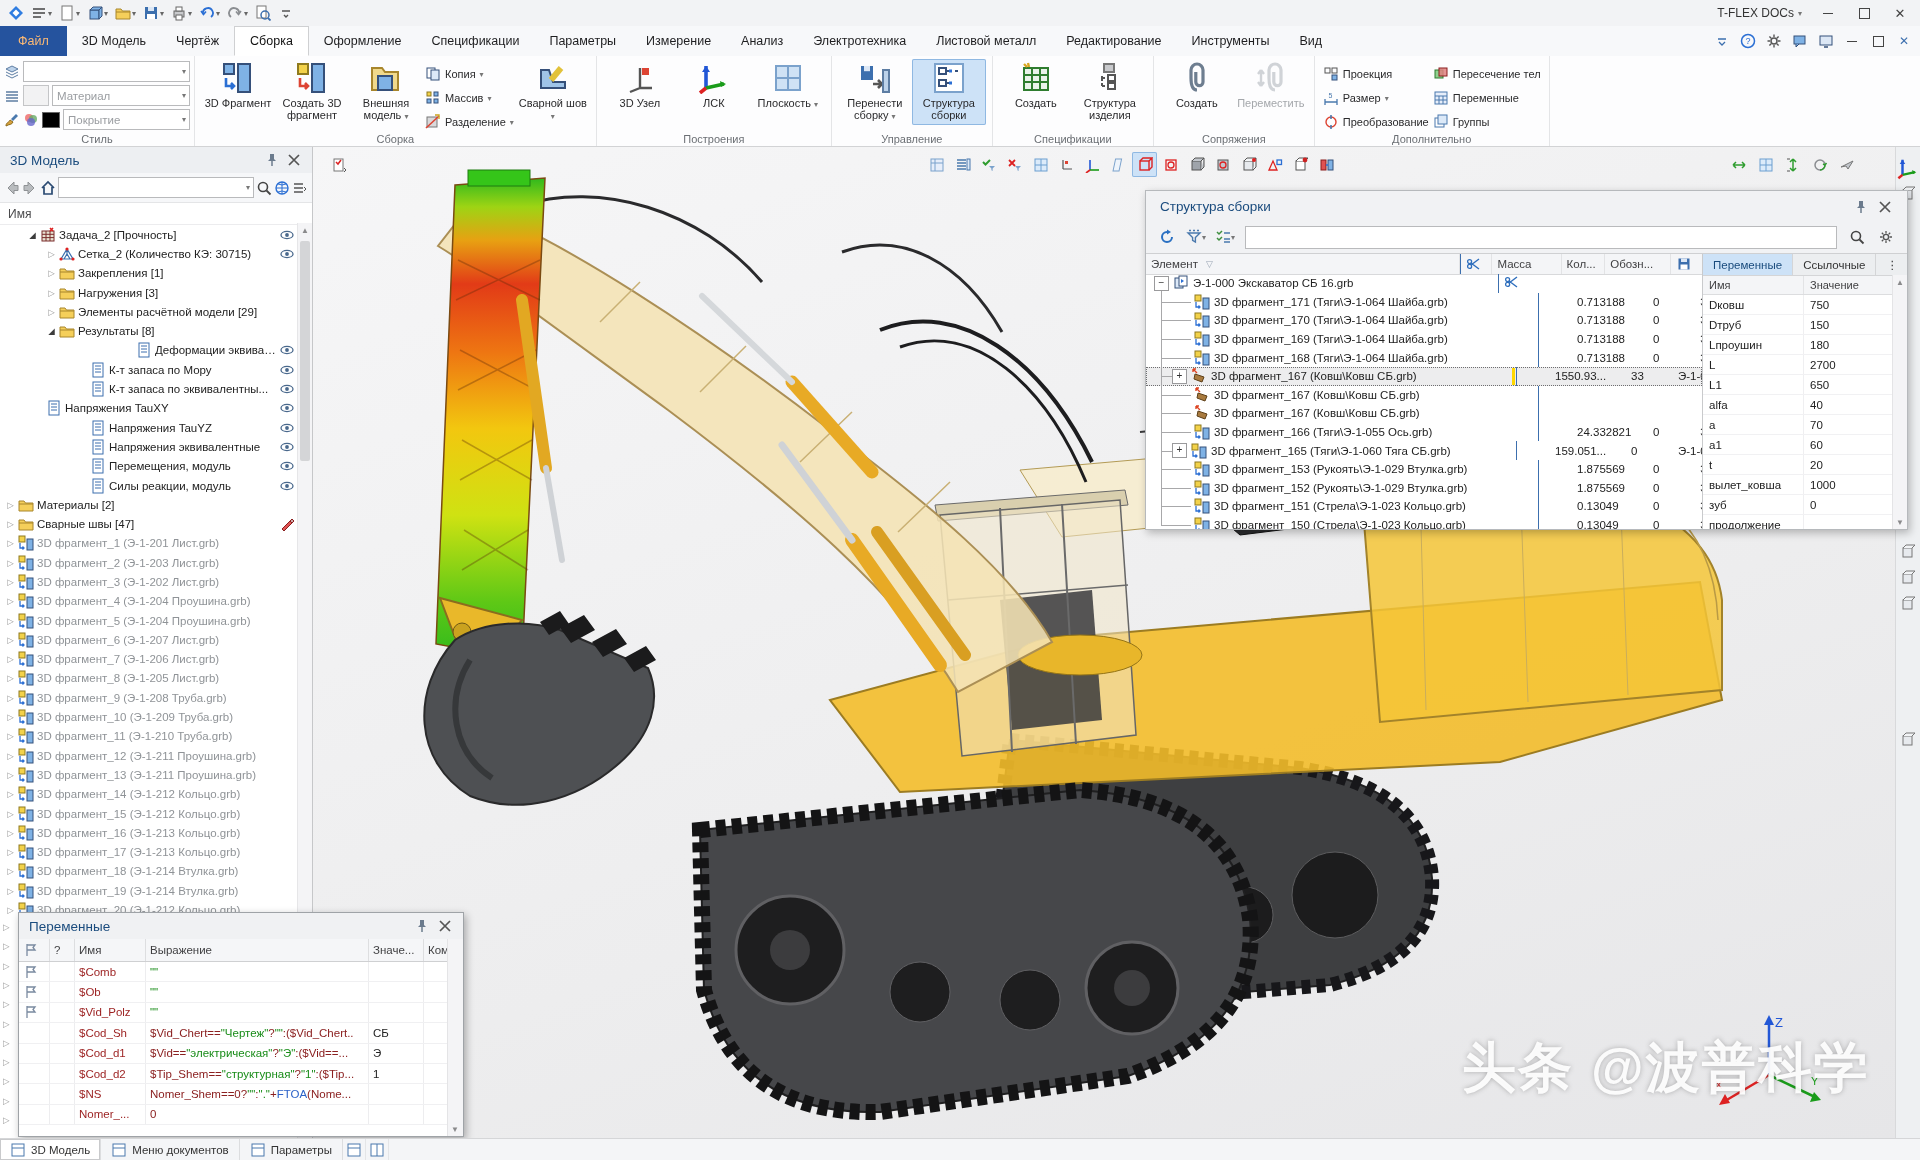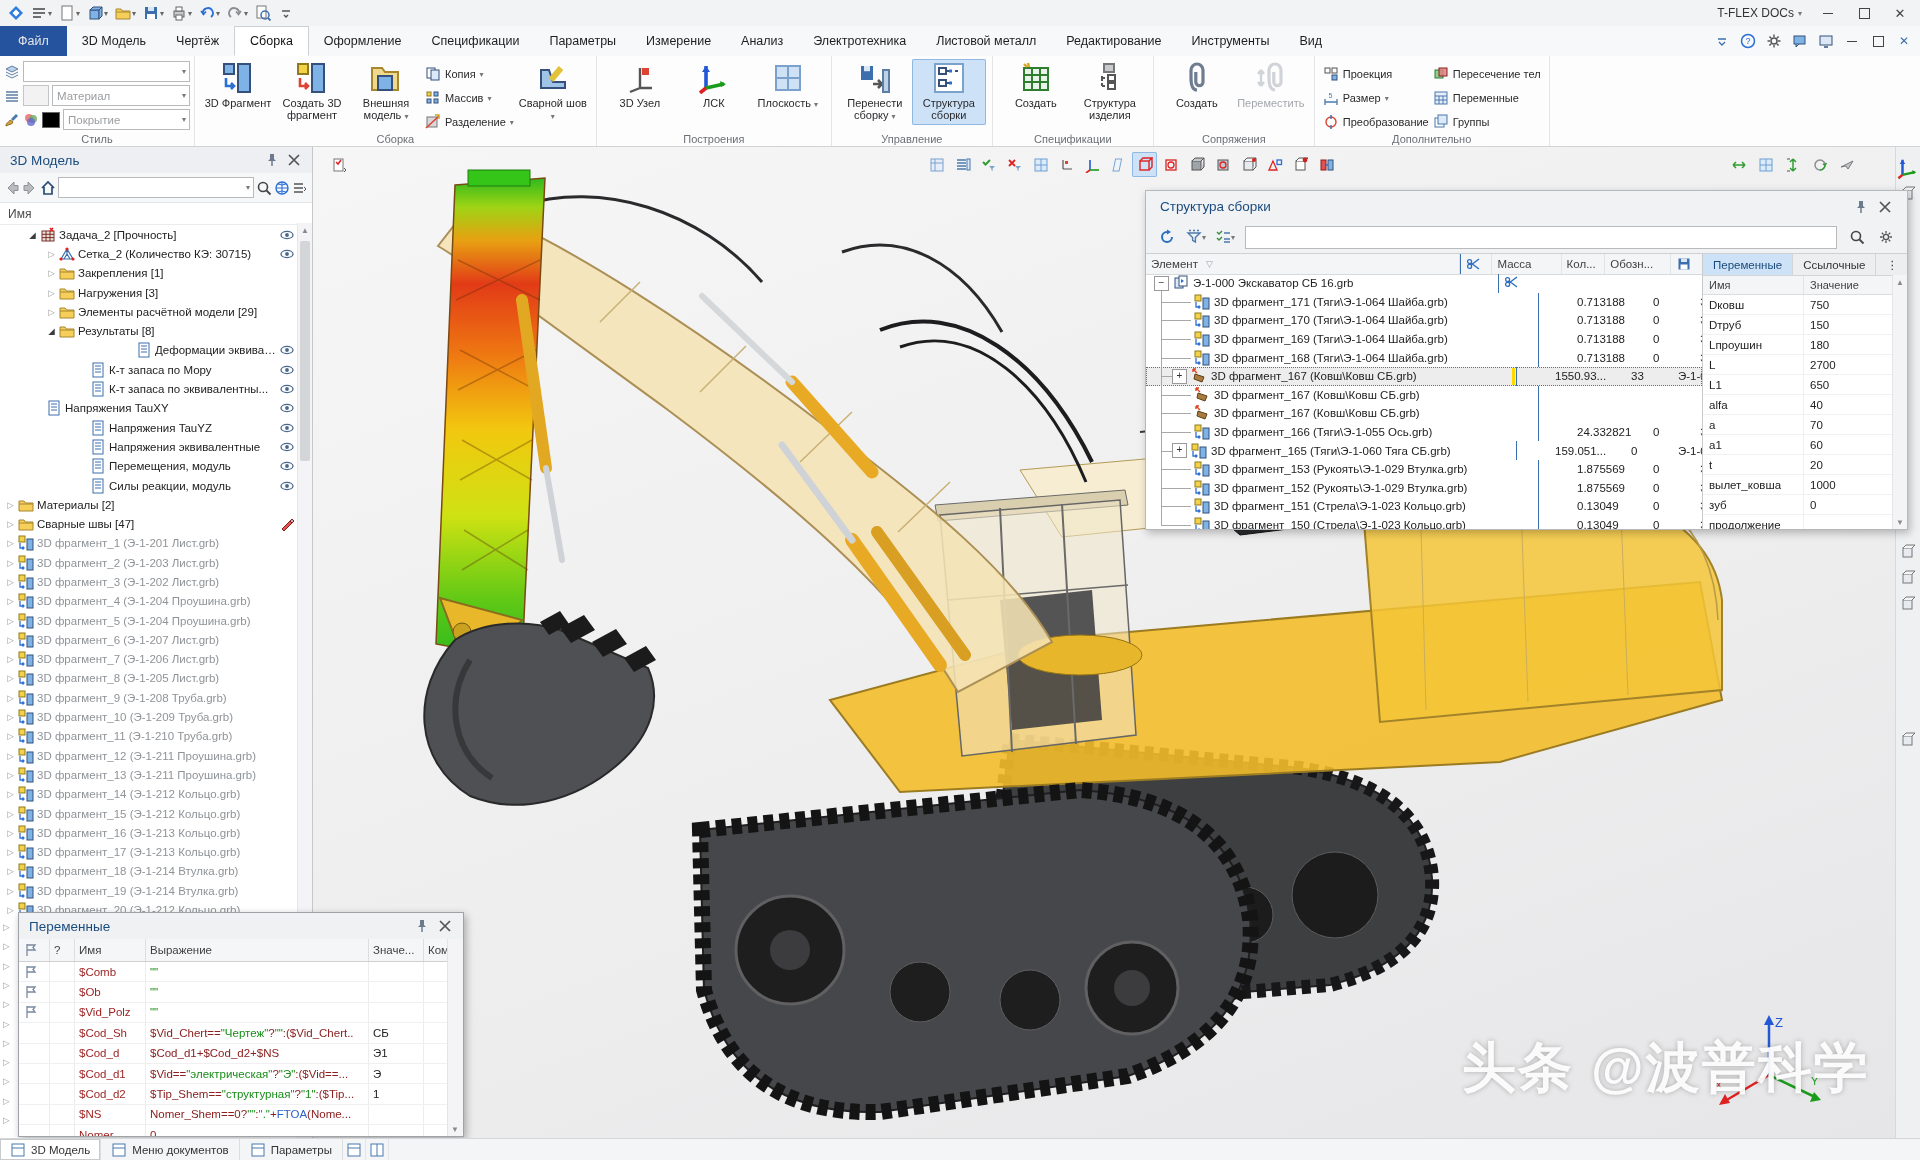--- a/index.html
+++ b/index.html
@@ -13,21 +13,21 @@
   .qbtn .dd{font-size:8px;color:#666;margin-left:1px}
   #title-text{position:absolute;left:50%;transform:translateX(-50%);white-space:nowrap;font-size:12px;color:#3a3a3c}
   #tb-right{position:absolute;right:2px;top:0;height:26px;display:flex;align-items:center}
   #docs-btn{display:flex;align-items:center;gap:4px;font-size:12px;color:#333;padding:0 8px}
   .winbtn{width:36px;height:24px;display:flex;align-items:center;justify-content:center;color:#444;font-size:13px}
   .wbox{width:9px;height:9px;border:1px solid #444}
   .wline{width:10px;height:0;border-top:1px solid #444}
   
   #menubar{position:absolute;left:0;top:26px;width:1920px;height:30px;background:#f7f8fa;border-bottom:1px solid #d8d9db;display:flex;align-items:stretch}
   .mtab{display:flex;align-items:center;padding:0 15px;font-size:12.5px;color:#1e1e20}
-  .mtab[data-style="file"]{background:#25539e;color:#e5e5e5;padding:0 18px}
+  .mtab[data-style="file"]{background:#25539e;color:#fdba74;padding:0 18px}
   .mtab.active{background:#fff;border:1px solid #cfd0d2;border-bottom:1px solid #fff;color:#111}
   #menu-right{margin-left:auto;display:flex;align-items:center;gap:2px;padding-right:4px}
   .mrbtn{width:24px;height:22px;display:flex;align-items:center;justify-content:center;color:#3c6fae}
   
   #ribbon{position:absolute;left:0;top:56px;width:1920px;height:90px;background:#fdfdfe;border-bottom:1px solid #d2d3d5;display:flex}
   .rgroup{position:relative;border-right:1px solid #e4e5e7;padding:3px 6px 15px;display:flex;align-items:flex-start}
   .rgroup-label{position:absolute;bottom:0;left:0;right:0;text-align:center;font-size:11px;color:#6b6f74;padding-bottom:1px}
   .bigbtn{width:72px;display:flex;flex-direction:column;align-items:center;padding:3px 1px;border-radius:2px}
   .bigbtn .lbl{font-size:11px;text-align:center;line-height:1.12;margin-top:3px;color:#2a2a2c}
   .bigbtn.active{background:#cde2f7;box-shadow:inset 0 0 0 1px #8fb8e2}
@@ -1802,28 +1802,20 @@
           <div class="vc" style="width: 22px;"></div>
           <div class="vc" style="width: 16px;"></div>
           <div class="vc vname" style="width: 62px;">$Cod_Sh</div>
           <div class="vc vexpr" style="width: 214px;">$Vid_Chert==<i class="str">"Чертеж"</i>?<i class="str">""</i>:($Vid_Chert..</div>
           <div class="vc" style="width: 46px;">СБ</div>
           <div class="vc" style="width: 44px;"></div>
         </div>
         <div class="vrow">
           <div class="vc" style="width: 22px;"></div>
           <div class="vc" style="width: 16px;"></div>
-          <div class="vc vname" style="width: 62px;">$Cod_d</div>
-          <div class="vc vexpr" style="width: 214px;">$Cod_d1+$Cod_d2+$NS</div>
-          <div class="vc" style="width: 46px;">Э1</div>
-          <div class="vc" style="width: 44px;"></div>
-        </div>
-        <div class="vrow">
-          <div class="vc" style="width: 22px;"></div>
-          <div class="vc" style="width: 16px;"></div>
           <div class="vc vname" style="width: 62px;">$Cod_d1</div>
           <div class="vc vexpr" style="width: 214px;">$Vid==<i class="str">"электрическая"</i>?<i class="str">"Э"</i>:($Vid==...</div>
           <div class="vc" style="width: 46px;">Э</div>
           <div class="vc" style="width: 44px;"></div>
         </div>
         <div class="vrow">
           <div class="vc" style="width: 22px;"></div>
           <div class="vc" style="width: 16px;"></div>
           <div class="vc vname" style="width: 62px;">$Cod_d2</div>
           <div class="vc vexpr" style="width: 214px;">$Tip_Shem==<i class="str">"структурная"</i>?<i class="str">"1"</i>:($Tip...</div>

